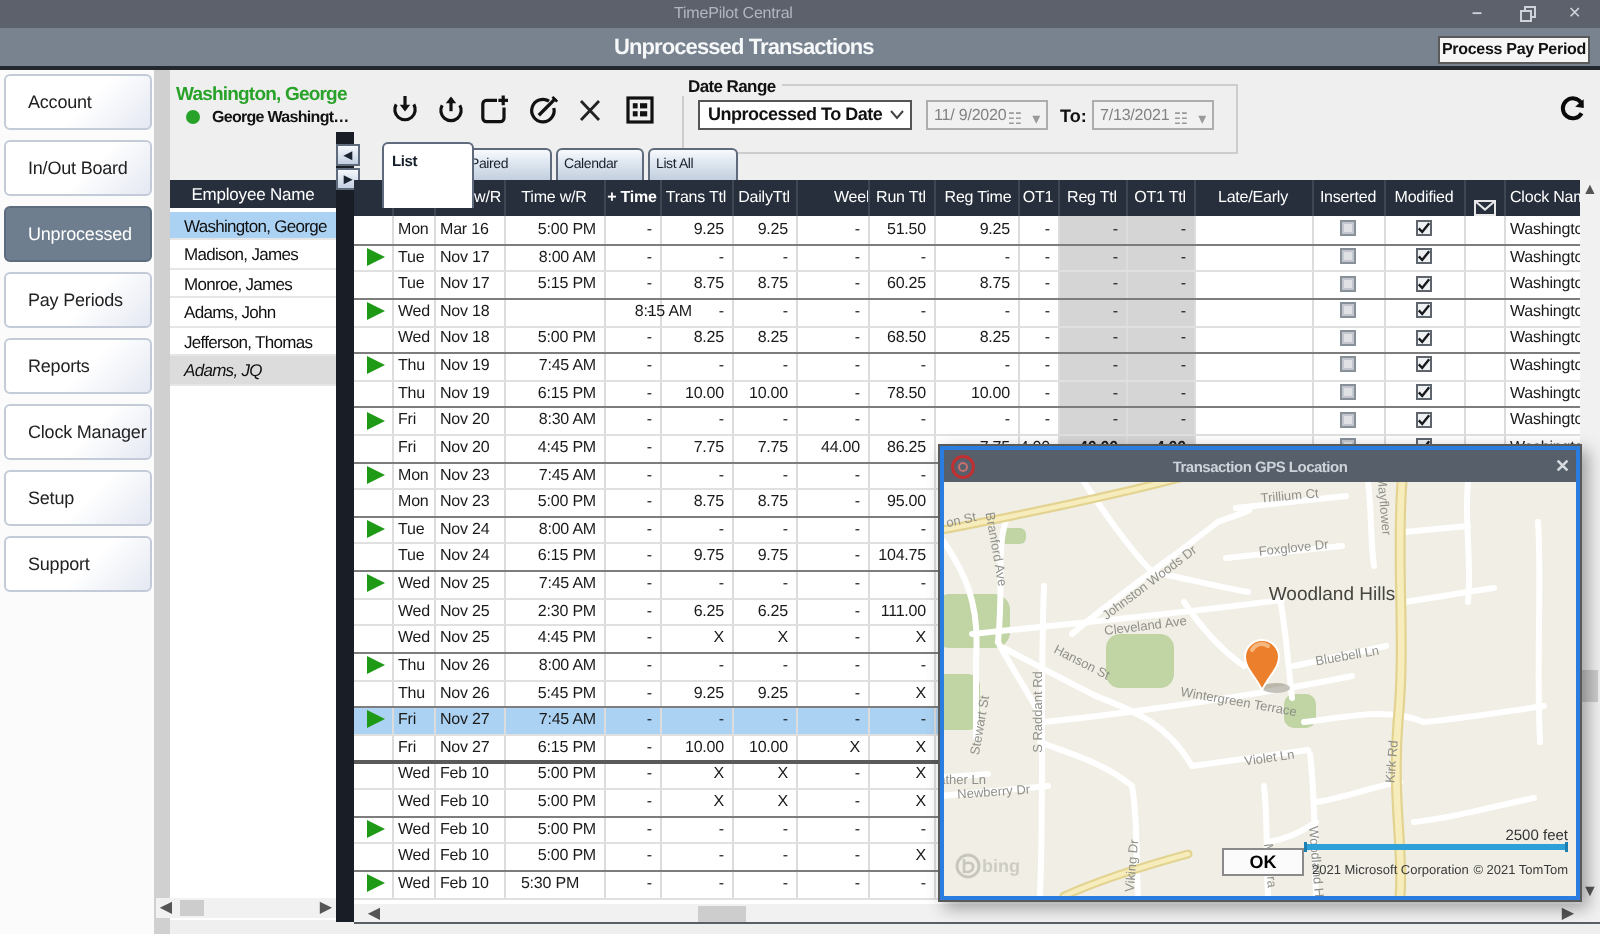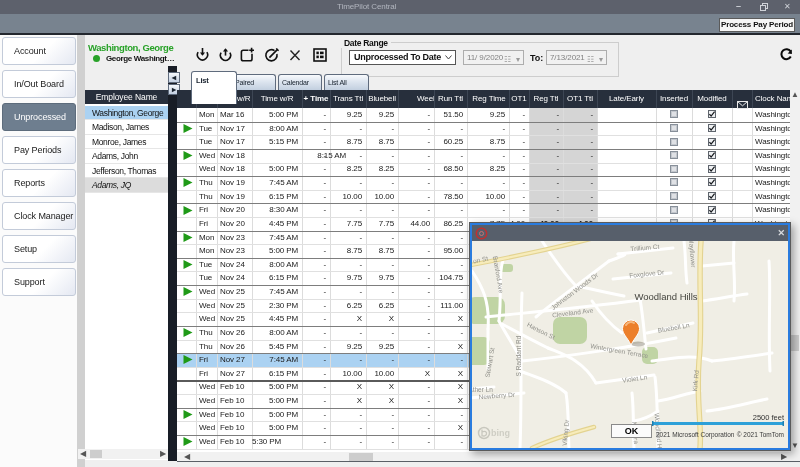--- a/index.html
+++ b/index.html
@@ -58,20 +58,21 @@
 <div class="abs" id="tbar">
   <div class="t">TimePilot Central</div>
   <div class="wb" style="left:736px; font-size:9px; font-weight:bold;">–</div>
   <svg style="position:absolute;left:760px;top:3px" width="8" height="8" viewBox="0 0 8 8">
       <rect x="2.5" y="0.5" width="5" height="5" fill="none" stroke="#cfd2d8" stroke-width="1"></rect>
       <rect x="0.5" y="2.5" width="5" height="5" fill="#5d616c" stroke="#cfd2d8" stroke-width="1"></rect>
     </svg>
   <div class="wb" style="left:784px; font-size:8px;">✕</div>
 </div>
 <div class="abs" id="abar">
+  <div class="t">Unprocessed Transactions</div>
   <div id="ppbtn">Process Pay Period</div>
 </div>
 <div class="abs" id="dline"></div>
 <div class="abs" id="navbg"></div>
 <div class="abs" id="gstrip"></div>
 <div class="nav" style="top:37px">Account</div>
 <div class="nav" style="top:70px">In/Out Board</div>
 <div class="nav navsel" style="top:103px">Unprocessed</div>
 <div class="nav" style="top:136px">Pay Periods</div>
 <div class="nav" style="top:169px">Reports</div>
@@ -129,21 +130,21 @@
 <div class="tab" style="left:231px; top:74px; width:45px; height:16px; line-height:15px;">Paired</div>
 <div class="tab" style="left:278px; top:74px; width:44px; height:16px; line-height:15px;">Calendar</div>
 <div class="tab" style="left:324px; top:74px; width:45px; height:16px; line-height:15px;">List All</div>
 <div class="abs" style="left:177px;top:90px;width:613px;height:362px;background:#fff;overflow:hidden;" id="gridwrap">
 <div class="abs" style="left:0;top:0;width:640px;height:18px;background:#272f3c;"></div>
 <div class="abs hl" style="left:19px;top:0;width:21px;text-align:center;">Day</div>
 <div class="abs hl" style="left:40px;top:0;width:35px;text-align:center;">Date w/R</div>
 <div class="abs hl" style="left:75px;top:0;width:50px;text-align:center;">Time w/R</div>
 <div class="abs hl" style="left:125px;top:0;width:28px;text-align:center;font-weight:bold;">+ Time</div>
 <div class="abs hl" style="left:153px;top:0;width:36px;text-align:center;">Trans Ttl</div>
-<div class="abs hl" style="left:189px;top:0;width:32px;text-align:center;">Bluebell</div>
+<div class="abs hl" style="left:189px;top:0;width:32px;text-align:center;">DailyTtl</div>
 <div class="abs hl" style="left:221px;top:0;width:36px;text-align:center;padding-left:19px;">WeekTtl</div>
 <div class="abs hl" style="left:257px;top:0;width:33px;text-align:center;">Run Ttl</div>
 <div class="abs hl" style="left:291px;top:0;width:42px;text-align:center;">Reg Time</div>
 <div class="abs hl" style="left:332px;top:0;width:20px;text-align:center;">OT1</div>
 <div class="abs hl" style="left:352px;top:0;width:34px;text-align:center;">Reg Ttl</div>
 <div class="abs hl" style="left:386px;top:0;width:34px;text-align:center;">OT1 Ttl</div>
 <div class="abs hl" style="left:420px;top:0;width:59px;text-align:center;">Late/Early</div>
 <div class="abs hl" style="left:479px;top:0;width:36px;text-align:center;">Inserted</div>
 <div class="abs hl" style="left:515px;top:0;width:40px;text-align:center;">Modified</div>
 <div class="abs" style="left:555px;top:5px;width:20px;text-align:center;"><svg width="11" height="8" viewBox="0 0 11 8">
@@ -745,21 +746,21 @@
         </svg>
       </span>
       <span class="abs cl" style="left:578px;width:70px;text-align:left;">Washington</span>
     </div>
 <div class="abs row" style="left:0;top:344.88px;width:640px;height:13.62px;">
       <svg width="10" height="9" viewBox="0 0 10 9" style="position:absolute;left:6px;top:2.3px">
         <path d="M0.5 0 L9.5 4.5 L0.5 9 Z" fill="#1f9a17"></path>
       </svg>
       <span class="abs cl" style="left:22px;width:18px;text-align:left;">Wed</span>
       <span class="abs cl" style="left:43px;width:32px;text-align:left;">Feb 10</span>
-      <span class="abs cl" style="left:75px;width:46px;text-align:left;">5:30 PM</span>
+      <span class="abs cl" style="left:75px;width:46px;text-align:center;">5:30 PM</span>
       <span class="abs cl" style="left:125px;width:24px;text-align:right;">-</span>
       <span class="abs cl" style="left:153px;width:32px;text-align:right;">-</span>
       <span class="abs cl" style="left:189px;width:28px;text-align:right;">-</span>
       <span class="abs cl" style="left:221px;width:32px;text-align:right;">-</span>
       <span class="abs cl" style="left:257px;width:29px;text-align:right;">-</span>
       <span class="abs cl" style="left:290px;width:38px;text-align:right;">-</span>
       <span class="abs cl" style="left:332px;width:16px;text-align:right;">-</span>
       <span class="abs cl" style="left:352px;width:30px;text-align:right;">-</span>
       <span class="abs cl" style="left:386px;width:30px;text-align:right;">-</span>
       <span class="abs cb cboff" style="left:493px;top:2.4px;"></span>
@@ -794,20 +795,21 @@
 <div class="sbarrow" style="left:790px; top:90px; width:10px; height:10px; line-height:10px;">▲</div>
 <div class="sbthumb" style="left:791px; top:335px; width:8px; height:16px;"></div>
 <div class="sbarrow" style="left:790px; top:441px; width:10px; height:10px; line-height:10px;">▼</div>
 <div class="abs" style="left:177px; top:461px; width:623px; height:1px; background:#5a5f66;"></div>
 <div class="abs" id="popup">
 <div id="ptitle">
 <svg style="position:absolute; left:3px; top:1.5px;" width="13" height="13" viewBox="0 0 13 13">
         <circle cx="6.5" cy="6.5" r="5.2" fill="none" stroke="#c03030" stroke-width="1.5"></circle>
         <circle cx="6.5" cy="6.5" r="2" fill="none" stroke="#c87070" stroke-width="1"></circle>
       </svg>
+<div class="t">Transaction GPS Location</div>
 <div class="x">✕</div>
 </div>
 <div id="pmap">
 <svg width="316" height="207" viewBox="0 0 316 207" style="position:absolute;left:0;top:0">
         <rect width="316" height="207" fill="#f0eee5"></rect>
         <rect x="-5" y="56" width="38" height="27" rx="8" fill="#c0d4a4"></rect>
         <rect x="-6" y="96" width="24" height="28" rx="6" fill="#c0d4a4"></rect>
         <rect x="81" y="76" width="34" height="27" rx="7" fill="#c0d4a4"></rect>
         <rect x="170" y="106" width="16" height="17" rx="5" fill="#c0d4a4"></rect>
         <rect x="28" y="23" width="13" height="8" rx="3" fill="#c0d4a4"></rect>

